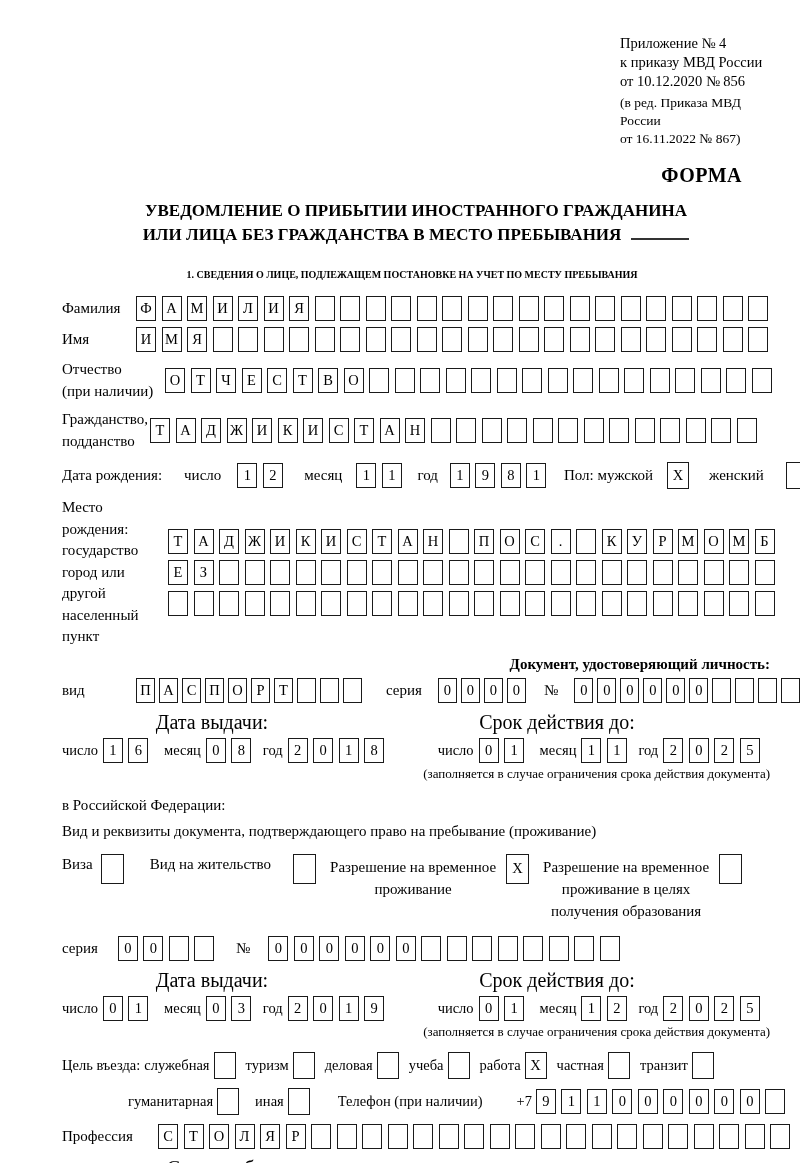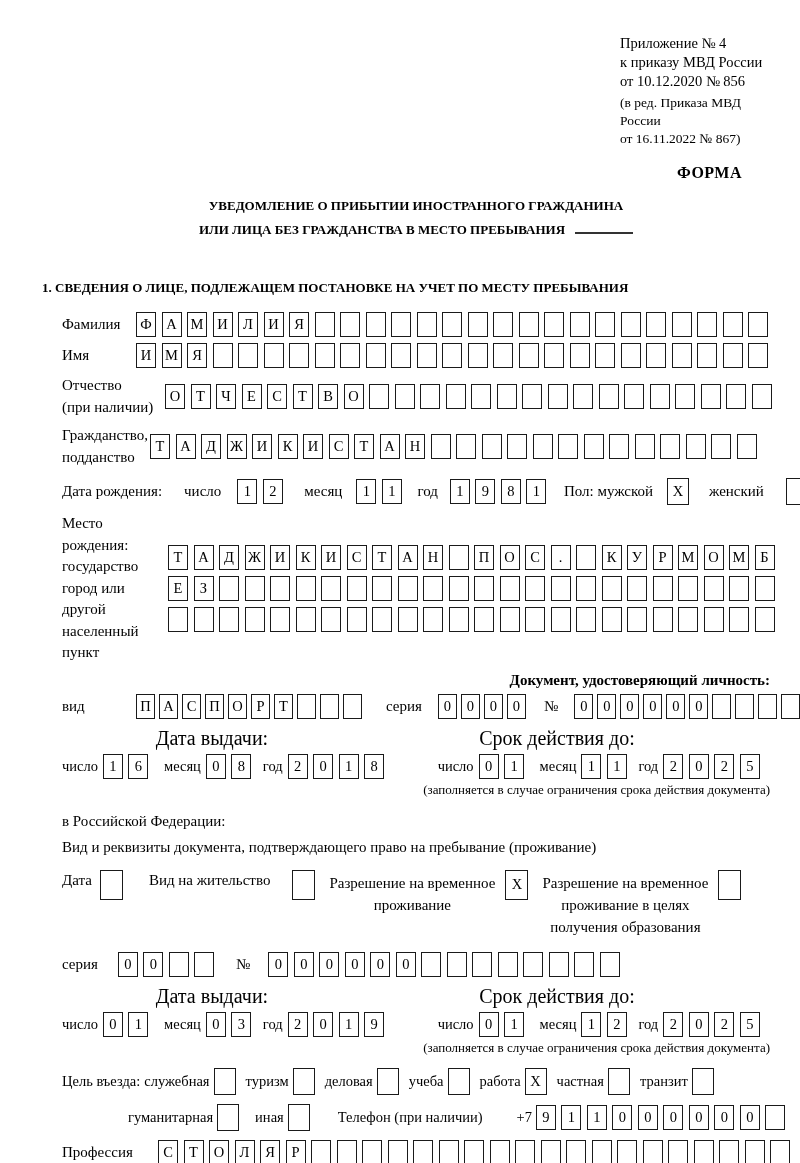--- a/index.html
+++ b/index.html
@@ -4,24 +4,24 @@
 <style>
   html,body{margin:0;padding:0;}
   body{
     width:800px;height:1163px;background:#ffffff;overflow:hidden;
     font-family:"Liberation Serif","DejaVu Serif",serif;color:#000;
   }
   .page{padding:34px 30px 0 62px;box-sizing:border-box;width:800px;height:1163px;}
   
   .hdr{margin-left:558px;font-size:14.5px;line-height:19px;}
   .hdr .sub{font-size:13.5px;line-height:18px;margin-top:3px;}
-  .forma{ text-align:right;font-weight:bold;font-size:16px;margin:16px 28px 0 0;letter-spacing:.5px;}
-  .title{text-align:center;font-weight:bold;font-size:13px;line-height:24px;margin-top:12px;}
+  .forma{ text-align:right;font-weight:bold;font-size:20px;margin:16px 28px 0 0;letter-spacing:.5px;}
+  .title{text-align:center;font-weight:bold;font-size:17px;line-height:24px;margin-top:12px;}
   .blankline{display:inline-block;width:58px;border-bottom:2px solid #333;height:2px;margin-left:10px;}
-  .sect{ text-align:left;font-weight:bold;font-size:13px;margin-top:38px;margin-left:-20px;width:740px;}
+  .sect{ text-align:center;font-weight:bold;font-size:10px;margin-top:22px;margin-left:-20px;width:740px;}
   
   .row{display:flex;align-items:center;font-size:15px;margin-top:6px;gap:8px;}
   .cells{display:inline-flex;flex:0 0 auto;}
   .cell{
     box-sizing:border-box;flex:0 0 auto;width:20px;height:25px;margin-right:5.5px;
     border:1.8px solid #1a1a1a;display:inline-flex;align-items:center;justify-content:center;
     font-size:14.5px;background:#fff;
   }
   .sm .cell{width:19px;height:25px;margin-right:4px;}
   .cbx .cell{width:22px;height:27px;margin-right:0;}
@@ -406,21 +406,21 @@
     </div>
   </div>
   <div class="note">(заполняется в случае ограничения срока действия документа)</div>
 
   <div class="intro">
     <div>в Российской Федерации:</div>
     <div>Вид и реквизиты документа, подтверждающего право на пребывание (проживание)</div>
   </div>
 
   <div class="permit-row">
-    <span class="optlbl">Дата</span>
+    <span class="optlbl">Виза</span>
     <span class="cells cbx-tall">
         <span class="cell"></span>
       </span>
     <span class="optlbl" style="margin-left:26px;">Вид на жительство</span>
     <span class="cells cbx-tall" style="margin-left:14px;">
         <span class="cell"></span>
       </span>
     <span class="optlines">
       <div>Разрешение на временное</div>
       <div>проживание</div>

